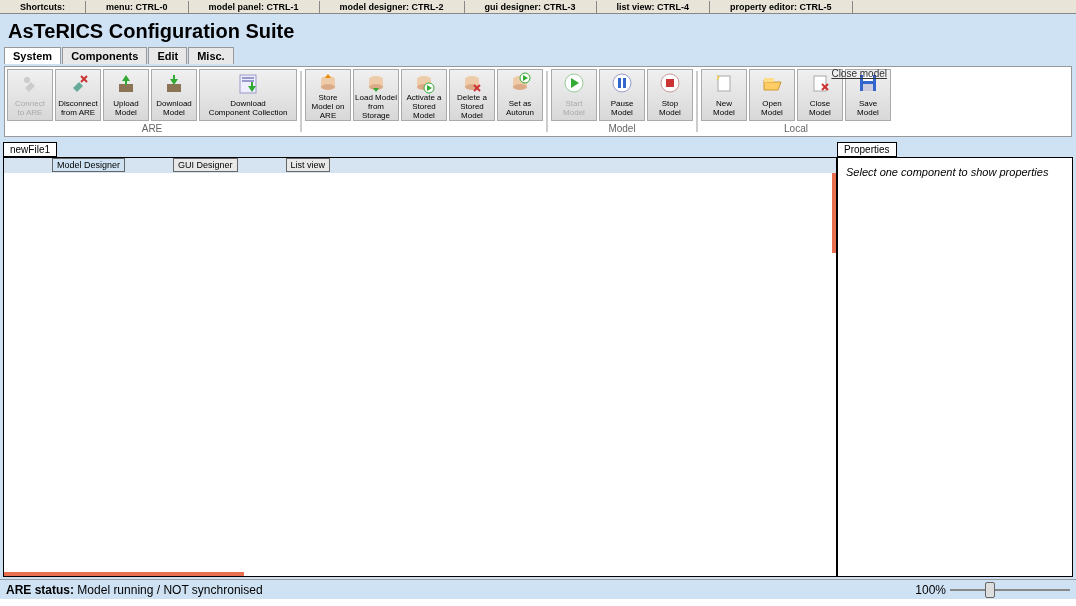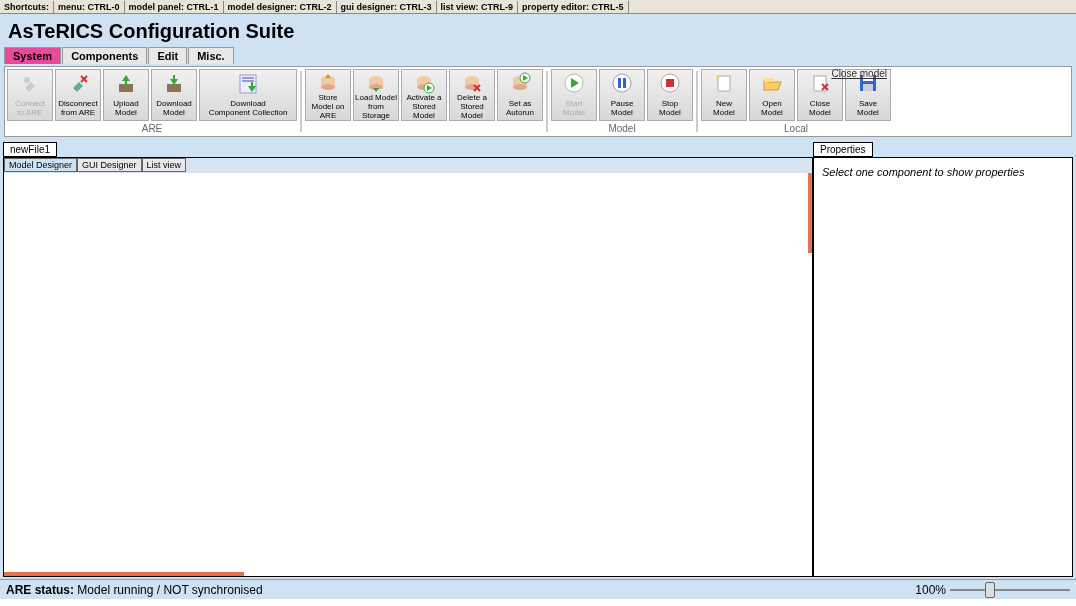--- a/index.html
+++ b/index.html
@@ -1,29 +1,29 @@
 <!DOCTYPE html>
 <html><head>
 <meta charset="utf-8">
 <style>
   * { box-sizing: border-box; margin: 0; padding: 0; }
   body { font-family: Arial, sans-serif; font-size: 11px; width: 1076px; height: 606px; overflow: hidden; background: #fff; }
   
   
   .shortcut-bar { height: 14px; background: #e8e4d8; border-bottom: 1px solid #888; display: flex; align-items: center; font-size: 9px; font-weight: bold; }
-  .shortcut-bar span { padding: 1px 4px; border-right: 1px solid #888; }
+  .shortcut-bar span { padding: 1px 20px; border-right: 1px solid #888; }
   
   
   .title-area { background: #cfe2f3; padding: 6px 8px 4px 8px; }
   .app-title { font-size: 20px; font-weight: bold; color: #000; }
   
   
   .menu-tabs { display: flex; background: #cfe2f3; padding: 0 4px; }
   .menu-tab { background: #e8e8e8; border: 1px solid #999; padding: 2px 8px; font-weight: bold; font-size: 11px; border-bottom: none; cursor: pointer; margin-right: 1px; }
-  .menu-tab.active { background: #ec4899; }
+  .menu-tab.active { background: #ffffff; }
   
   
   .toolbar-wrap { background: #cfe2f3; padding: 2px 4px 2px 4px; }
   .toolbar { background: #fff; border: 1px solid #999; display: flex; padding: 2px; gap: 2px; }
   .tb-group { display: flex; flex-direction: column; }
   .tb-group-row { display: flex; gap: 2px; }
   .tb-group-label { text-align: center; font-size: 10px; color: #666; padding-top: 2px; }
   .tb-btn { background: linear-gradient(#f0f0f0, #d8d8d8); border: 1px solid #aaa; width: 46px; height: 52px; display: flex; flex-direction: column; align-items: center; justify-content: space-between; padding: 2px 0 2px 0; cursor: pointer; font-size: 8px; text-align: center; }
   .tb-btn.disabled { color: #aaa; align-items: center; }
   .tb-btn.wide { width: 98px; }
@@ -32,26 +32,26 @@
   .tb-sep { width: 2px; background: #ccc; margin: 2px 1px; }
   .mini-link { font-size: 10px; color: #333; text-decoration: underline; position: absolute; }
   
   
   .main { display: flex; background: #cfe2f3; height: 440px; padding: 3px 3px 2px 3px; gap: 0; }
   .panel-left { flex: 1; display: flex; flex-direction: column; }
   .panel-left-tabrow { display: flex; font-size: 10px; }
   .file-tab { border: 1px solid #000; background: #fff; padding: 1px 6px; }
   .panel-left-inner { flex: 1; background: #d6e3f0; border: 1px solid #4a6; border: 1px solid #000; position: relative; }
   .designer-tabs { display: flex; font-size: 9px; }
-  .dtab { border: 1px solid #666; padding: 1px 4px; background: #e8e8e8; }
+  .dtab { border: 1px solid #666; padding: 1px 4px; background: #e8e8e8; margin-left: 48px; }
   .dtab.active { background: #cfe2f3; }
   .canvas { background: #fff; position: absolute; top: 15px; left: 0; right: 0; bottom: 0; }
   .scroll-ind-v { position: absolute; right: 0; top: 15px; width: 4px; height: 80px; background: #e87050; }
   .scroll-ind-h { position: absolute; left: 0; bottom: 0; width: 240px; height: 4px; background: #e87050; }
-  .panel-right { width: 260px; display: flex; flex-direction: column; justify-content: space-between; }
+  .panel-right { width: 236px; display: flex; flex-direction: column; justify-content: space-between; }
   .prop-tab { border: 1px solid #000; background: #fff; padding: 1px 6px; font-size: 10px; width: fit-content; }
   .prop-body { flex: 1; background: #fff; border: 1px solid #000; padding: 8px; font-size: 11px; font-style: italic; }
   
   
   .status-bar { background: #cfe2f3; border-top: 1px solid #999; display: flex; align-items: center; padding: 2px 6px; font-size: 12px; height: 20px; }
   .status-left { flex: 1; }
   .zoom-slider { display: flex; align-items: center; gap: 4px; }
   .slider-track { width: 120px; height: 2px; background: #888; position: relative; }
   .slider-thumb { width: 10px; height: 16px; background: #ddd; border: 1px solid #666; border-radius: 2px; position: absolute; top: -7px; left: 35px; }
   
@@ -59,21 +59,21 @@
 </style>
 </head>
 <body>
 
 <div class="shortcut-bar">
   <span>Shortcuts:</span>
   <span>menu: CTRL-0</span>
   <span>model panel: CTRL-1</span>
   <span>model designer: CTRL-2</span>
   <span>gui designer: CTRL-3</span>
-  <span>list view: CTRL-9</span>
+  <span>list view: CTRL-4</span>
   <span>property editor: CTRL-5</span>
 </div>
 
 <div class="title-area">
   <div class="app-title">AsTeRICS Configuration Suite</div>
 </div>
 
 <div class="menu-tabs">
   <div class="menu-tab active">System</div>
   <div class="menu-tab">Components</div>

